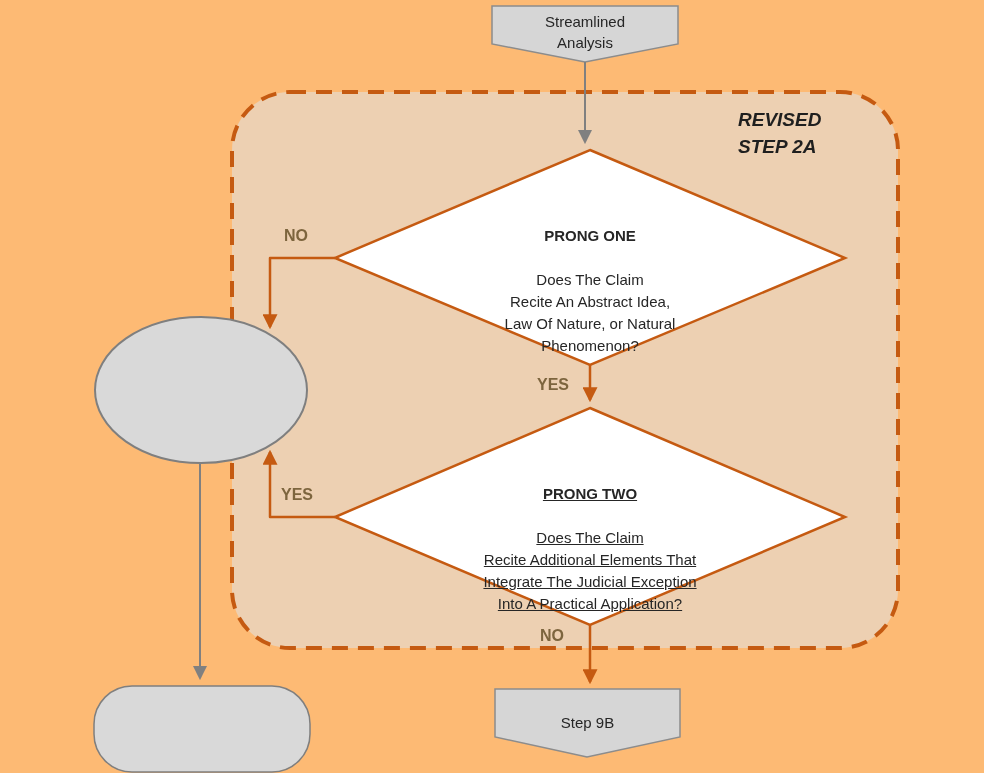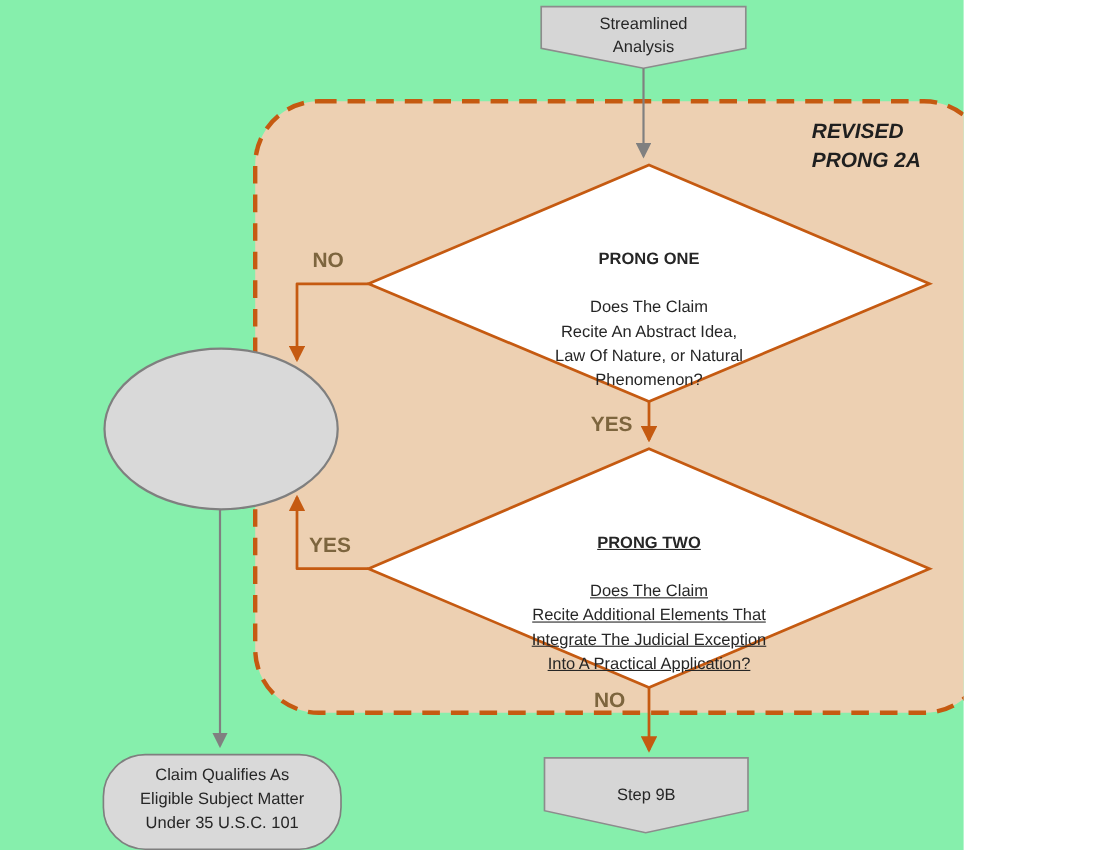--- a/index.html
+++ b/index.html
@@ -3,23 +3,23 @@
 <meta charset="utf-8">
 <style>
   html, body {
     margin: 0;
     padding: 0;
     background: #ffffff;
     font-family: "Liberation Sans", "DejaVu Sans", sans-serif;
   }
   .stage {
     position: relative;
-    width: 876px;
+    width: 984px;
     height: 773px;
-    background: #86efac;
+    background: #fdba74;
     overflow: hidden;
   }
   .stage svg {
     position: absolute;
     inset: 0;
   }
   .txt {
     position: absolute;
     text-align: center;
     color: #262626;
@@ -36,21 +36,21 @@
     font-size: 19px;
     font-weight: bold;
     font-style: italic;
     color: #1f1f1f;
     line-height: 27px;
     white-space: pre-line;
     text-align: left;
   }
   .edge-label {
     position: absolute;
-    font-size: 19px;
+    font-size: 16px;
     font-weight: bold;
     color: #7d653e;
     white-space: nowrap;
   }
   .small-lh { line-height: 20px; }
 </style>
 </head>
 <body>
 
 <div class="stage">
@@ -89,21 +89,21 @@
 
     <line x1="590" y1="625" x2="590" y2="682" stroke="#C55A11" stroke-width="2.5" marker-end="url(#arrow-orange)"></line>
 
     <line x1="200" y1="463" x2="200" y2="678" stroke="#808080" stroke-width="2" marker-end="url(#arrow-gray)"></line>
   </svg>
 
   <div class="txt" style="left:492px; top:11px; width:186px; line-height:21px;">Streamlined
 Analysis</div>
 
   <div class="revised-title">REVISED
-PRONG 2A</div>
+STEP 2A</div>
 
   <div class="txt" style="left:380px; top:203px; width:420px;">
     <div class="node-title">PRONG ONE</div>
     <div>Does The Claim
 Recite An Abstract Idea,
 Law Of Nature, or Natural
 Phenomenon?</div>
   </div>
 
   <div class="txt" style="left:380px; top:461px; width:420px;text-decoration:underline;">
@@ -112,23 +112,20 @@
 Recite Additional Elements That
 Integrate The Judicial Exception
 Into A Practical Application?</div>
   </div>
 
   <div class="txt small-lh" style="left:106px; top:338px; width:190px;">
   </div>
 
   <div class="txt" style="left:495px; top:712px; width:185px;">Step 9B</div>
 
-  <div class="txt" style="left:98px; top:694px; width:208px;">Claim Qualifies As
-Eligible Subject Matter
-Under 35 U.S.C. 101</div>
 
   <div class="edge-label" style="left:284px; top:227px;">NO</div>
 
   <div class="edge-label" style="left:537px; top:376px;">YES</div>
 
   <div class="edge-label" style="left:281px; top:486px;">YES</div>
 
   <div class="edge-label" style="left:540px; top:627px;">NO</div>
 
 </div>

